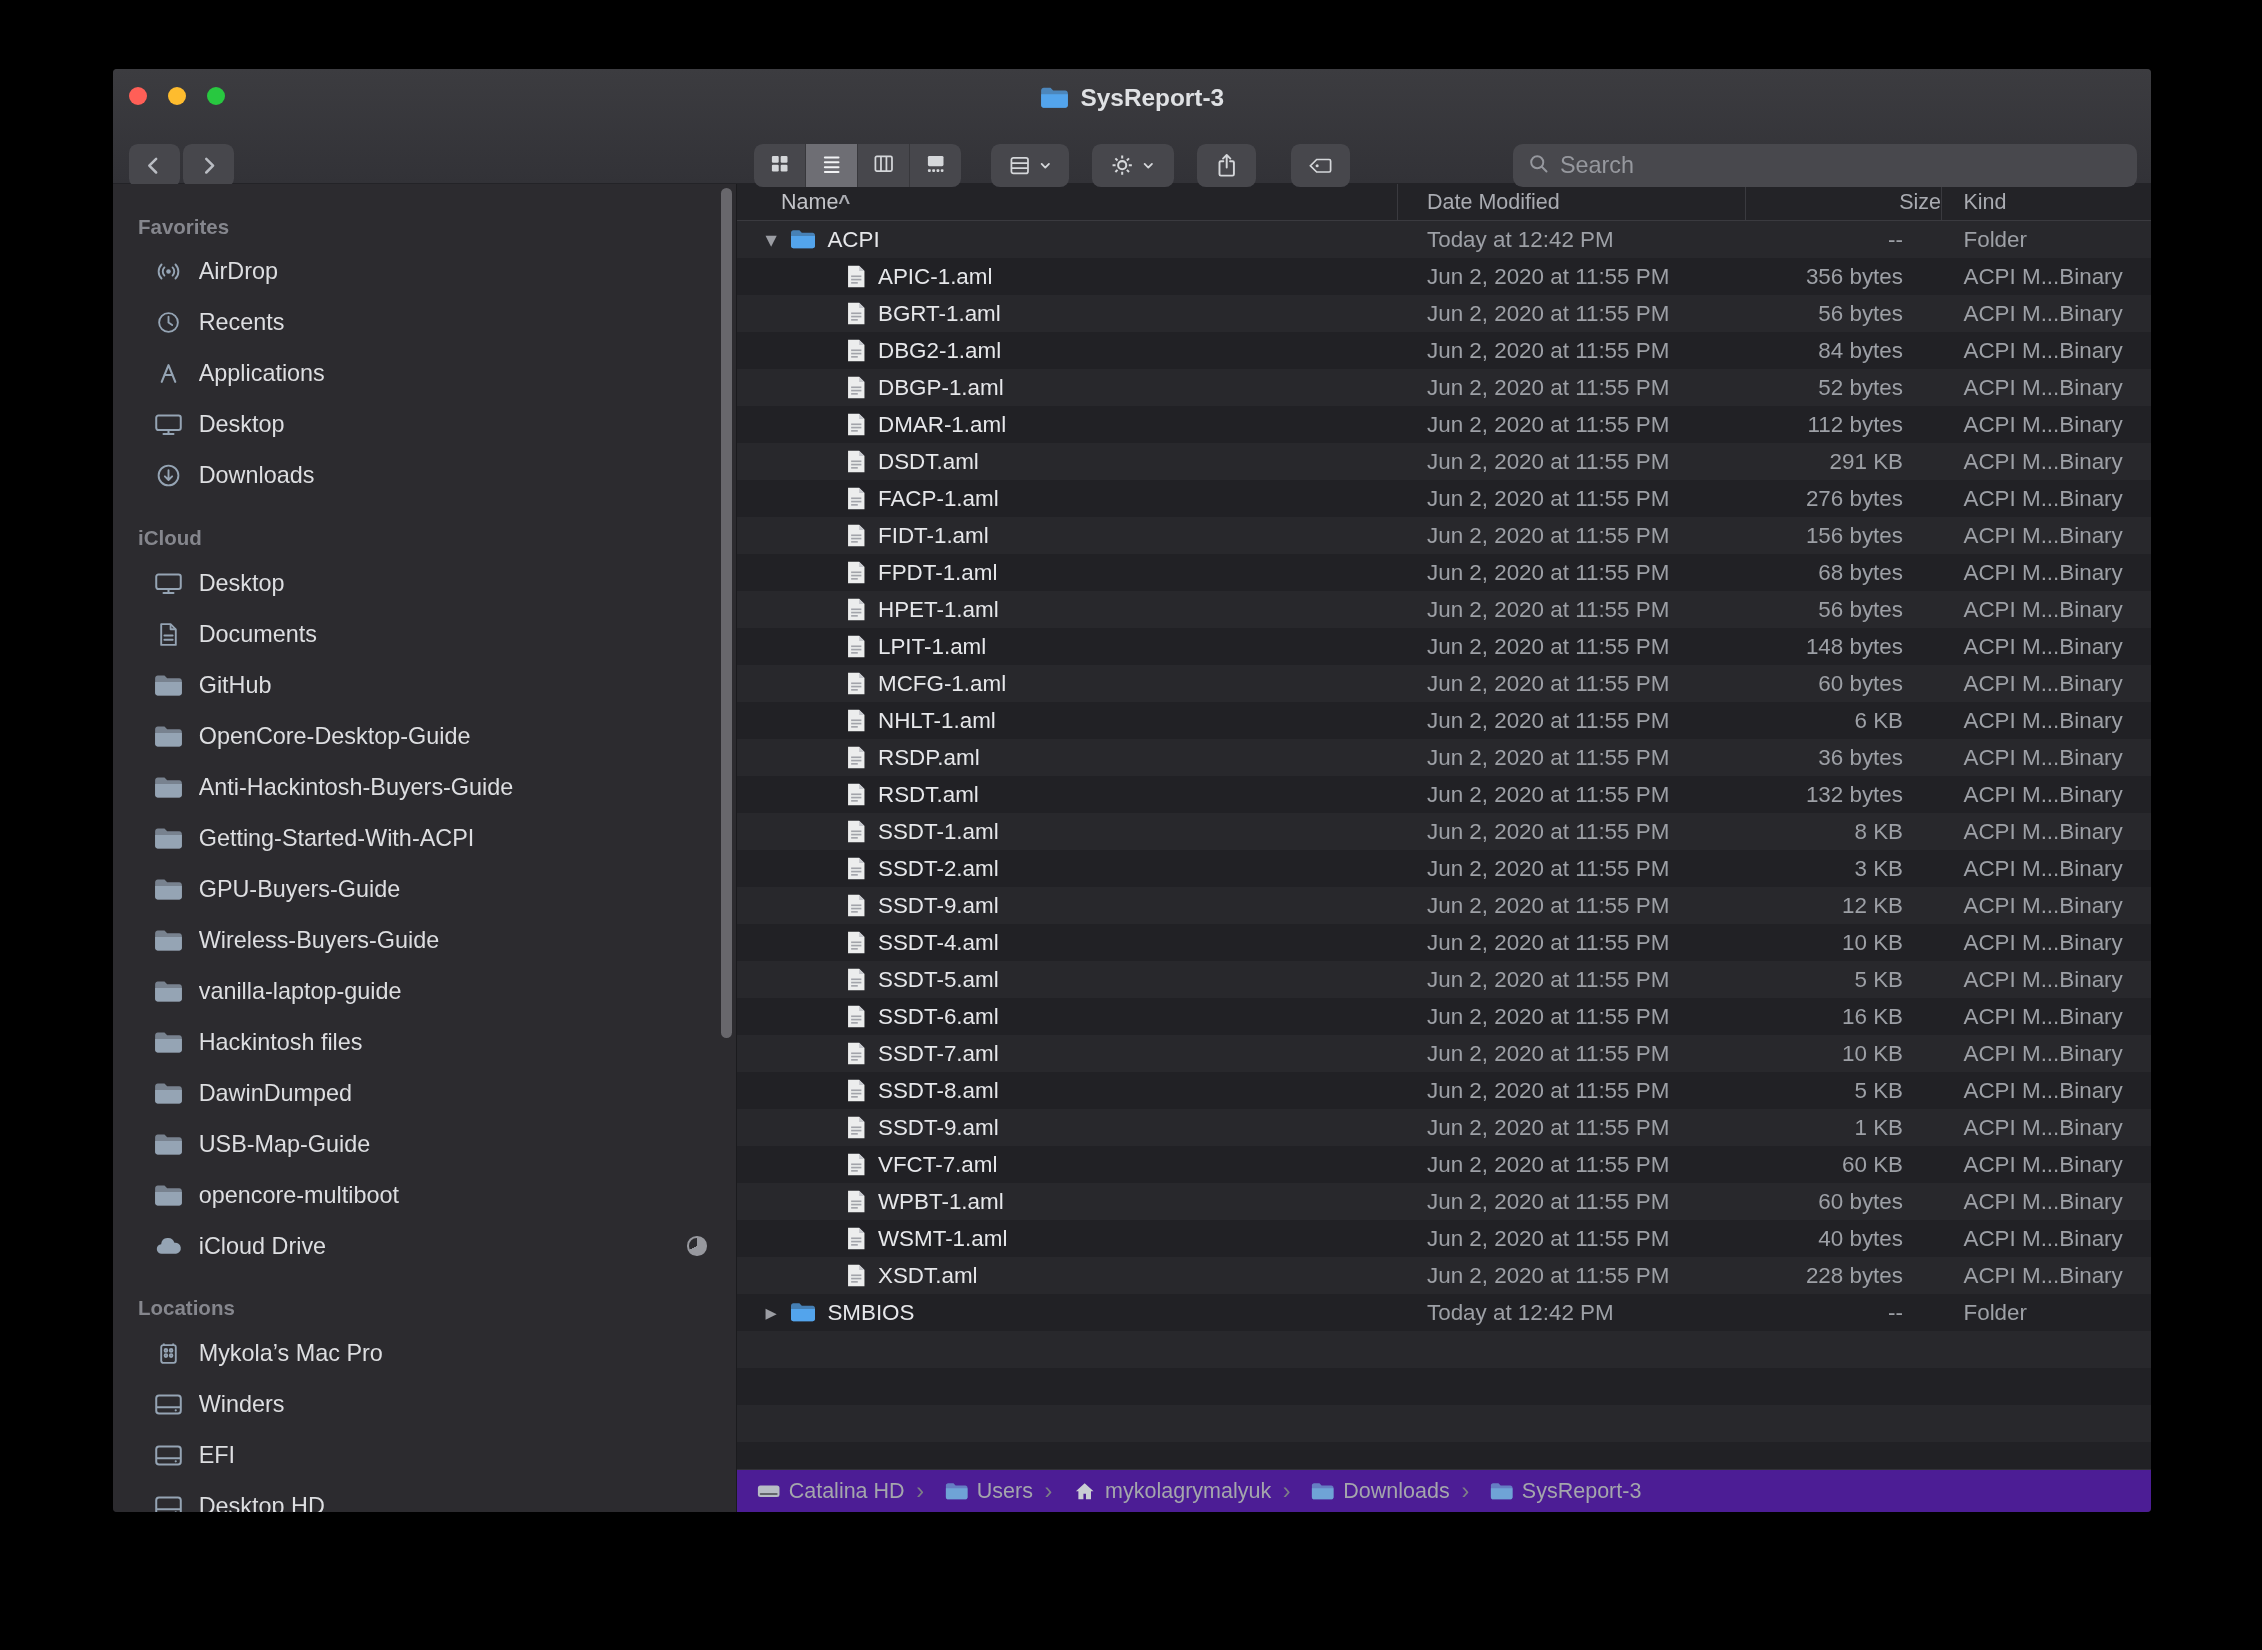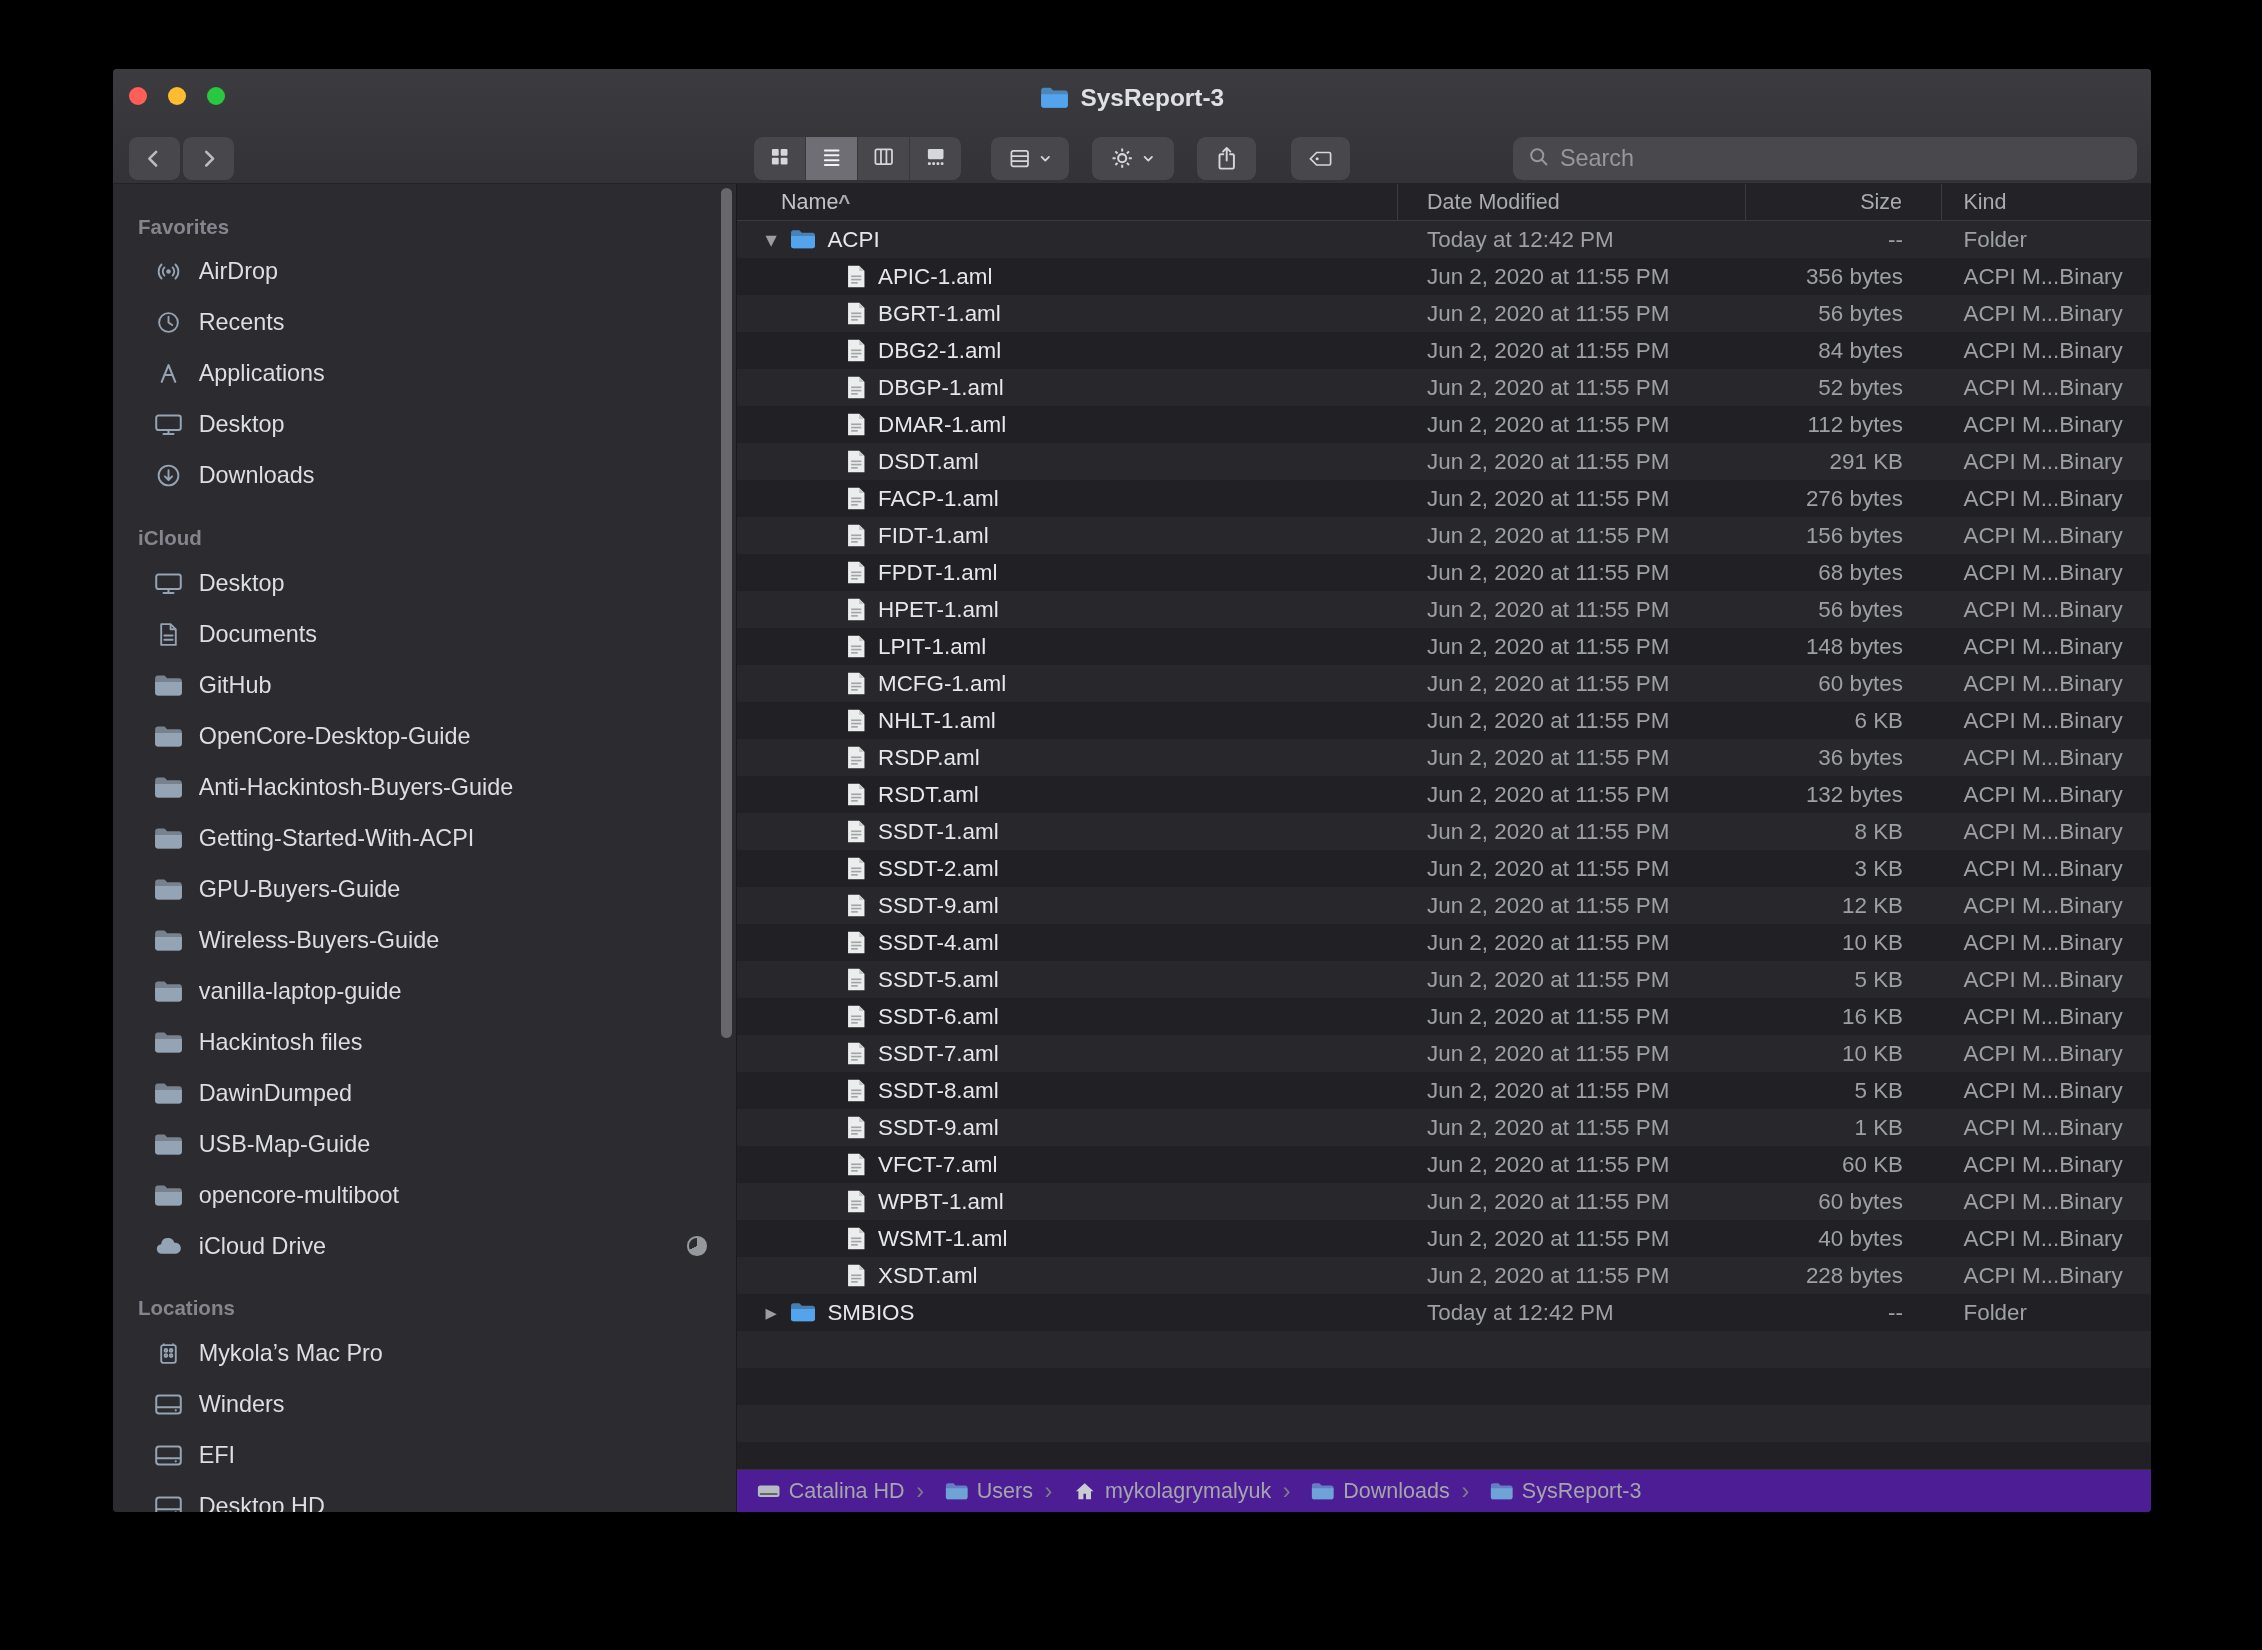--- a/index.html
+++ b/index.html
@@ -12,21 +12,21 @@
   
   .titlebar{position:relative;height:115px;flex:none;background:linear-gradient(#3c3c40,#323237);border-bottom:1px solid #232327}
   .traffic{position:absolute;left:15.6px;top:17.6px;display:flex;gap:20.5px;z-index:3}
   .tl{width:18.5px;height:18.5px;border-radius:50%;display:block;cursor:pointer}
   .tl.red{background:#ff5f57}.tl.yellow{background:#febc2e}.tl.green{background:#28c840}
   .titlewrap{position:absolute;left:0;right:0;top:0;height:57px;display:flex;align-items:center;justify-content:center;gap:11.7px}
   .title-icon{display:flex;color:#53a4ec}
   .title-icon svg{width:29px;height:23.4px}
   .title-text{font-size:24.4px;font-weight:600;color:#dfe1e4}
 
-  .toolbar{position:absolute;left:0;right:0;top:62px;height:64px}
+  .toolbar{position:absolute;left:0;right:0;top:69px;height:64px}
   .tb-btn{position:absolute;top:5.9px;height:43px;border:none;border-radius:8.8px;background:#47474c;
           display:flex;align-items:center;justify-content:center;gap:6.8px;color:#d5d7da;cursor:pointer}
   .tb-btn svg{display:block}
   .btn-back{left:15.6px;width:51px;color:#b9bcc2}
   .btn-fwd{left:70px;width:51px;color:#b9bcc2}
   .segmented{position:absolute;left:641px;top:5.9px;width:207px;height:43px;border-radius:8.8px;background:#47474c;display:flex;overflow:hidden}
   .seg{flex:1;display:flex;align-items:center;justify-content:center;background:transparent;border:none;border-left:1px solid #38383c;color:#d5d7da;cursor:pointer}
   .seg:first-child{border-left:none}
   .seg.selected{background:#6e6e74;color:#f2f3f5}
   .btn-group{left:878px;width:78px}
@@ -56,21 +56,21 @@
 
   
   .main{flex:1;display:flex;flex-direction:column;min-width:0;background:#212125}
   .list-header{height:37px;flex:none;display:grid;grid-template-columns:661px 348px 196px 1fr;
                background:#232327;border-bottom:1px solid #3a3a3f;font-size:21.5px;color:#a9abb1;cursor:pointer}
   .col{height:100%;display:flex;align-items:center;border-right:1px solid #3a3a3f;overflow:hidden;white-space:nowrap}
   .col:last-child{border-right:none}
   .col-name{padding-left:44px;justify-content:flex-start;padding-right:18px;color:#c2c3c8}
   .sort{font-size:20.5px;font-weight:700;color:#a9abb1}
   .col-date{padding-left:29px}
-  .col-size{justify-content:flex-end;padding-right:39px}
+  .col-size{justify-content:flex-end;}
   .col-kind{padding-left:21.5px}
 
   .rows{flex:1;min-height:0;overflow:hidden;font-size:22.4px;
         background:repeating-linear-gradient(to bottom,#28282c 0 37px,#212125 37px 74px)}
   .row{height:37px;display:grid;grid-template-columns:661px 348px 196px 1fr;align-items:center;color:#e6e7ea;cursor:default}
   .cell{overflow:hidden;white-space:nowrap}
   .name-cell{display:flex;align-items:center;padding-left:23.4px}
   .disclosure{width:21.5px;flex:none;font-size:14.6px;color:#9b9da3;text-align:center;cursor:pointer;font-family:"DejaVu Sans",sans-serif}
   .row-icon{margin-left:7.8px;flex:none;display:flex;color:#53a4ec}
   .row-icon svg{width:26px;height:20.5px}

